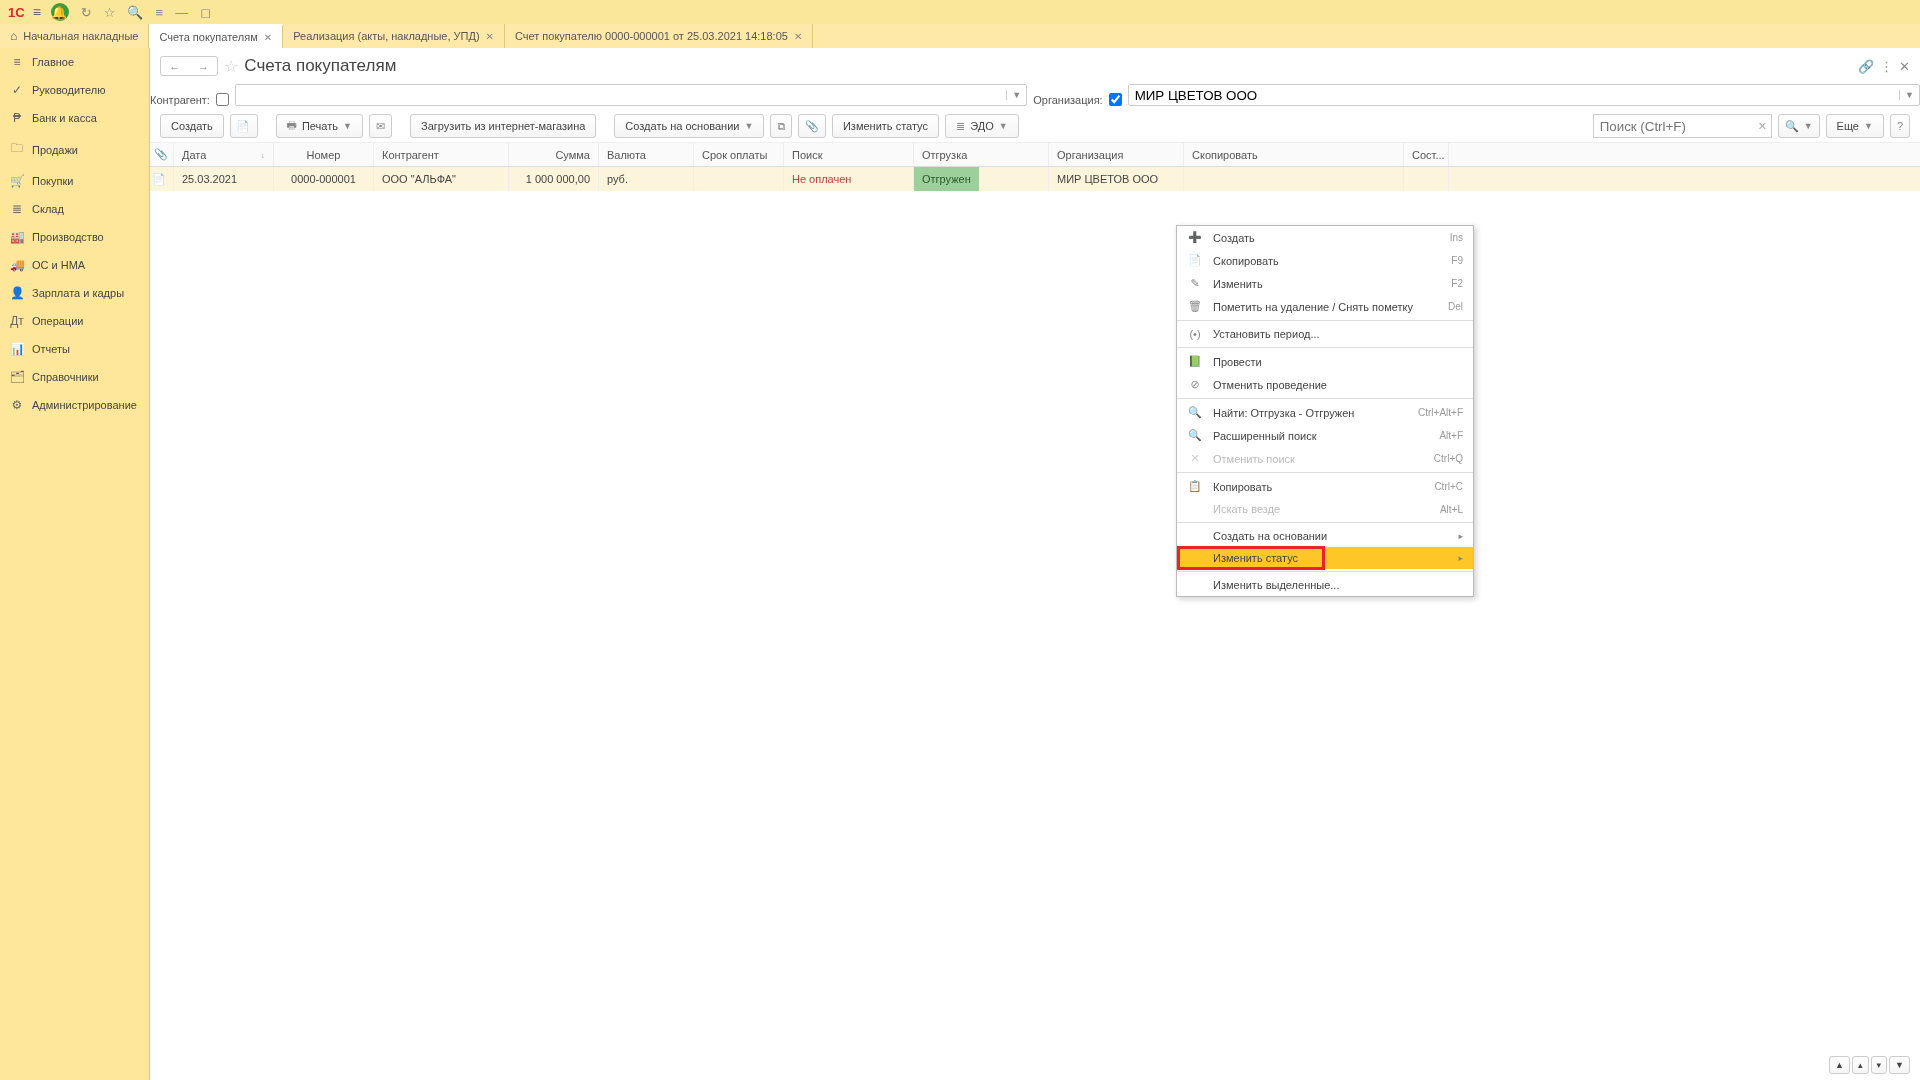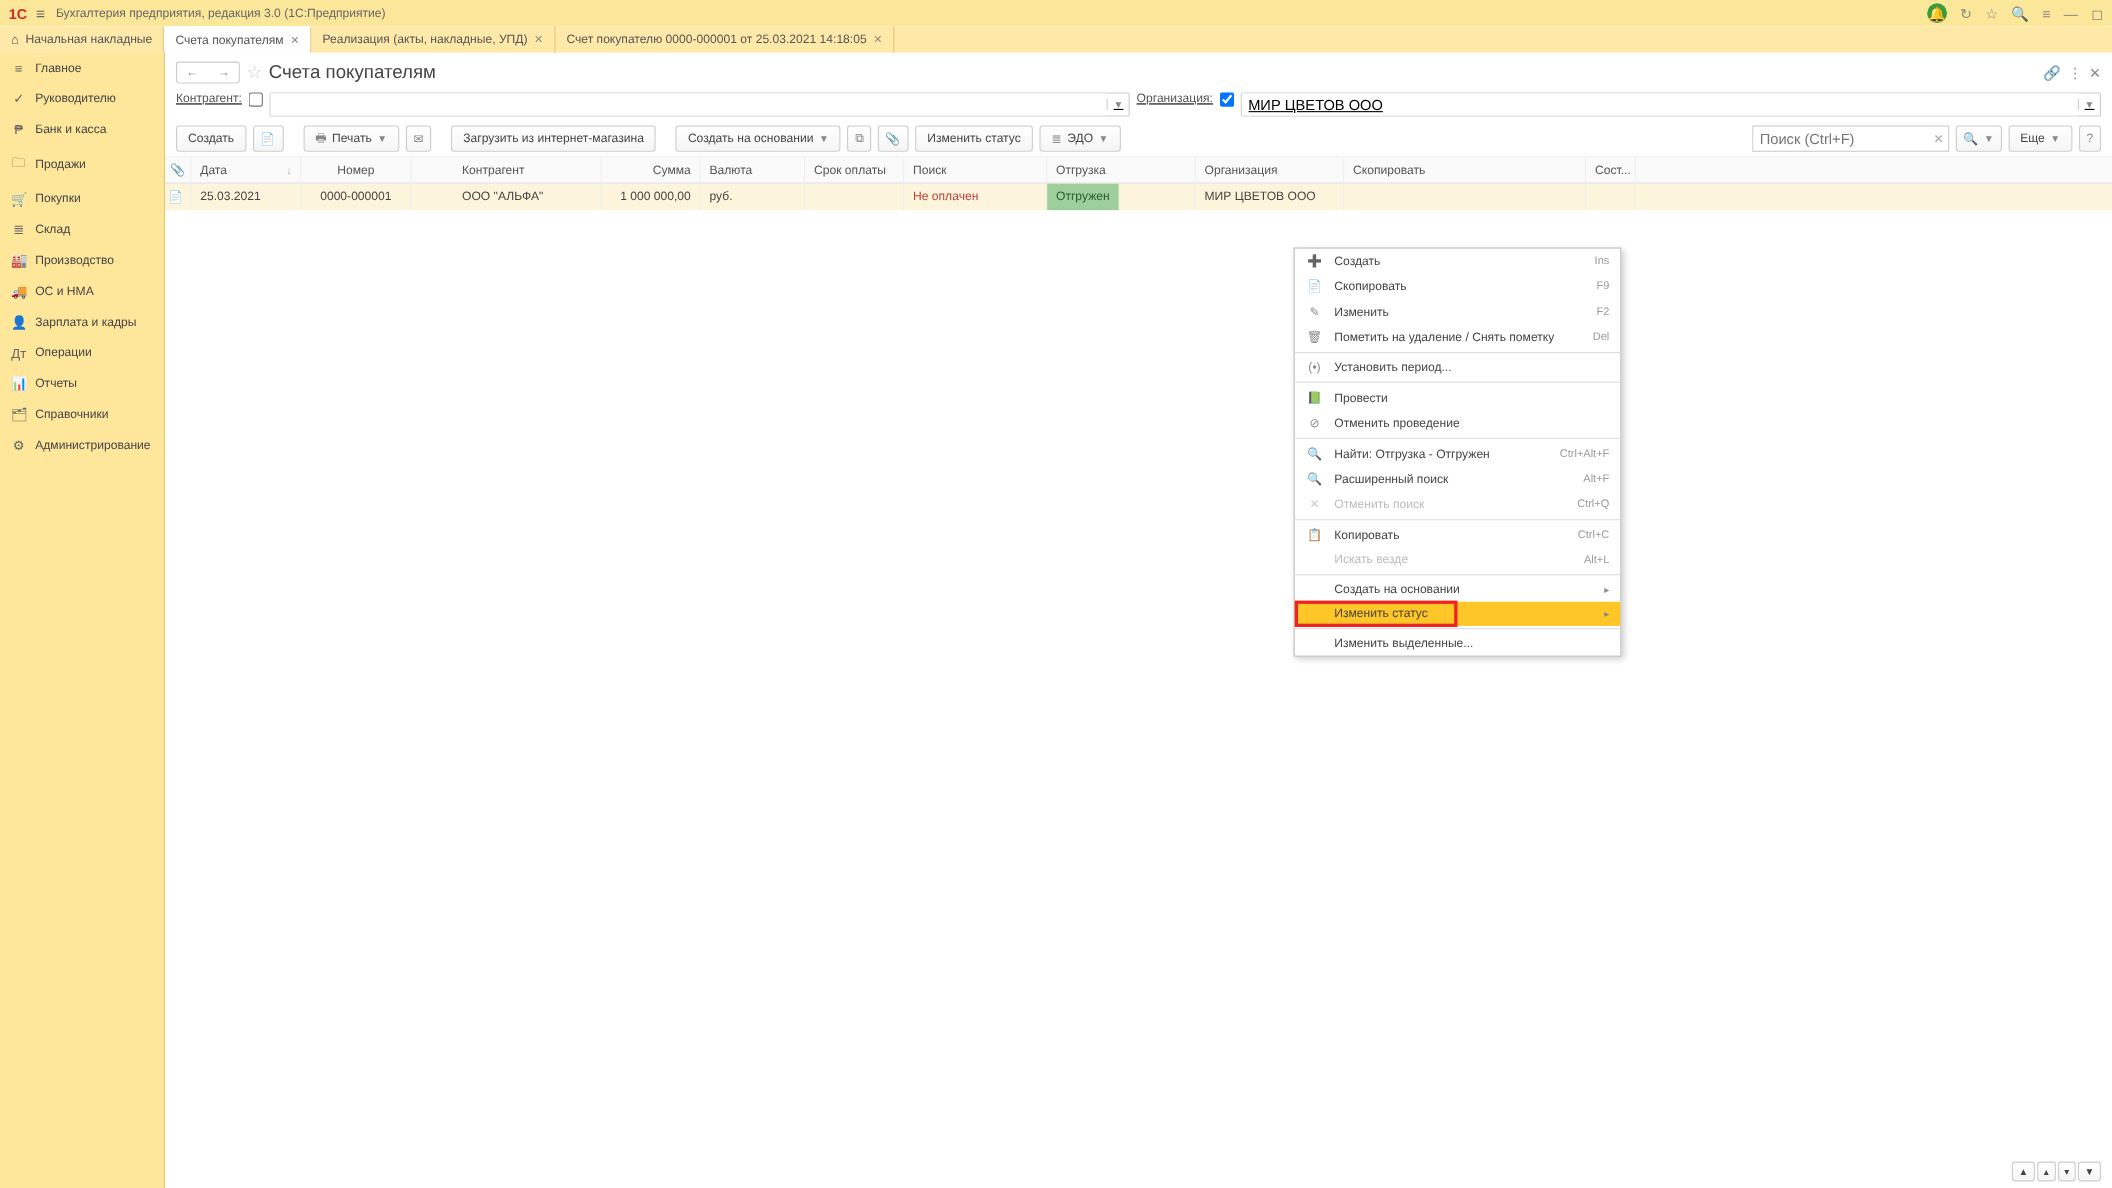--- a/index.html
+++ b/index.html
@@ -35,21 +35,21 @@
 
 .page-header { padding: 8px 10px 4px; display: flex; align-items: center; gap: 6px; }
 .page-header .nav { display: flex; gap: 2px; border: 1px solid #ccc; border-radius: 3px; }
 .page-header .nav span { padding: 3px 8px; color: #888; }
 .page-header .star { color: #ccc; font-size: 16px; }
 .page-header h1 { font-size: 17px; font-weight: normal; color: #444; }
 .page-header .spacer { flex: 1; }
 .page-header .link-icon { color: #888; font-size: 13px; }
 
 
-.filter-row { padding: 4px 10px; display: flex; align-items: flex-start; gap: 6px; text-decoration: underline; }
+.filter-row { padding: 4px 0; display: flex; align-items: flex-end; gap: 6px; }
 .filter-row label { color: #555; }
 .filter-row input[type="checkbox"] { }
 .filter-row .combo { flex: 1; height: 22px; border: 1px solid #ccc; border-radius: 2px; display: flex; align-items: center; }
 .filter-row .combo input { border: none; flex: 1; padding: 0 6px; height: 100%; outline: none; }
 .filter-row .combo .dd { border-left: 1px solid #ccc; padding: 0 5px; color: #888; font-size: 9px; }
 .filter-row .org-combo { width: 560px; }
 
 
 .toolbar { padding: 4px 10px; display: flex; align-items: center; gap: 6px; border-bottom: 1px solid #eee; }
 .btn { height: 24px; border: 1px solid #ccc; border-radius: 3px; background: linear-gradient(#fff,#f5f5f5); padding: 0 10px; display: flex; align-items: center; gap: 5px; color: #444; cursor: pointer; white-space: nowrap; }
@@ -64,21 +64,21 @@
 .table { display: flex; flex-direction: column; flex: 1; overflow: hidden; }
 .thead { display: flex; background: #fafafa; border-bottom: 1px solid #ddd; height: 24px; align-items: center; }
 .thead .th, .row .td { padding: 0 8px; border-right: 1px solid #eee; height: 100%; display: flex; align-items: center; color: #555; }
 .thead .sort { color: #aaa; font-size: 9px; margin-left: auto; }
 .row { display: flex; height: 24px; background: #fcf5db; }
 .row .td { color: #444; }
 
 .col-att { width: 24px; justify-content: center; }
 .col-date { width: 100px; }
 .col-num { width: 100px; justify-content: center; }
-.col-partner { width: 135px; margin-left: 38px; }
+.col-partner { width: 135px; }
 .col-sum { width: 90px; justify-content: flex-end; }
 .col-cur { width: 95px; }
 .col-due { width: 90px; text-align: right; }
 .col-pay { width: 130px; }
 .col-ship { width: 135px; }
 .col-org { width: 135px; text-align: center; }
 .col-comment { width: 220px; }
 .col-state { width: 45px; }
 
 .row .doc-icon { color: #4a8; font-size: 11px; margin-right: 4px; }
@@ -103,21 +103,20 @@
 .context-menu .mi.highlighted { background: #ffc627; position: relative; }
 .context-menu .mi.highlighted .hl-box { position: absolute; left: 0; top: -1px; bottom: -1px; width: 148px;
   border: 3px solid #e22; pointer-events: none; }
 </style>
 </head>
 <body>
 
 <div class="titlebar">
   <span class="logo">1C</span>
   <span class="hamburger">≡</span>
-  <span class="title">Бухгалтерия предприятия, редакция 3.0  (1С:Предприятие)</span>
   <div class="sys-icons">
     <span class="bell">🔔</span>
     <span>↻</span>
     <span>☆</span>
     <span>🔍</span>
     <span>≡</span>
     <span>—</span>
     <span>◻</span>
   </div>
 </div>

